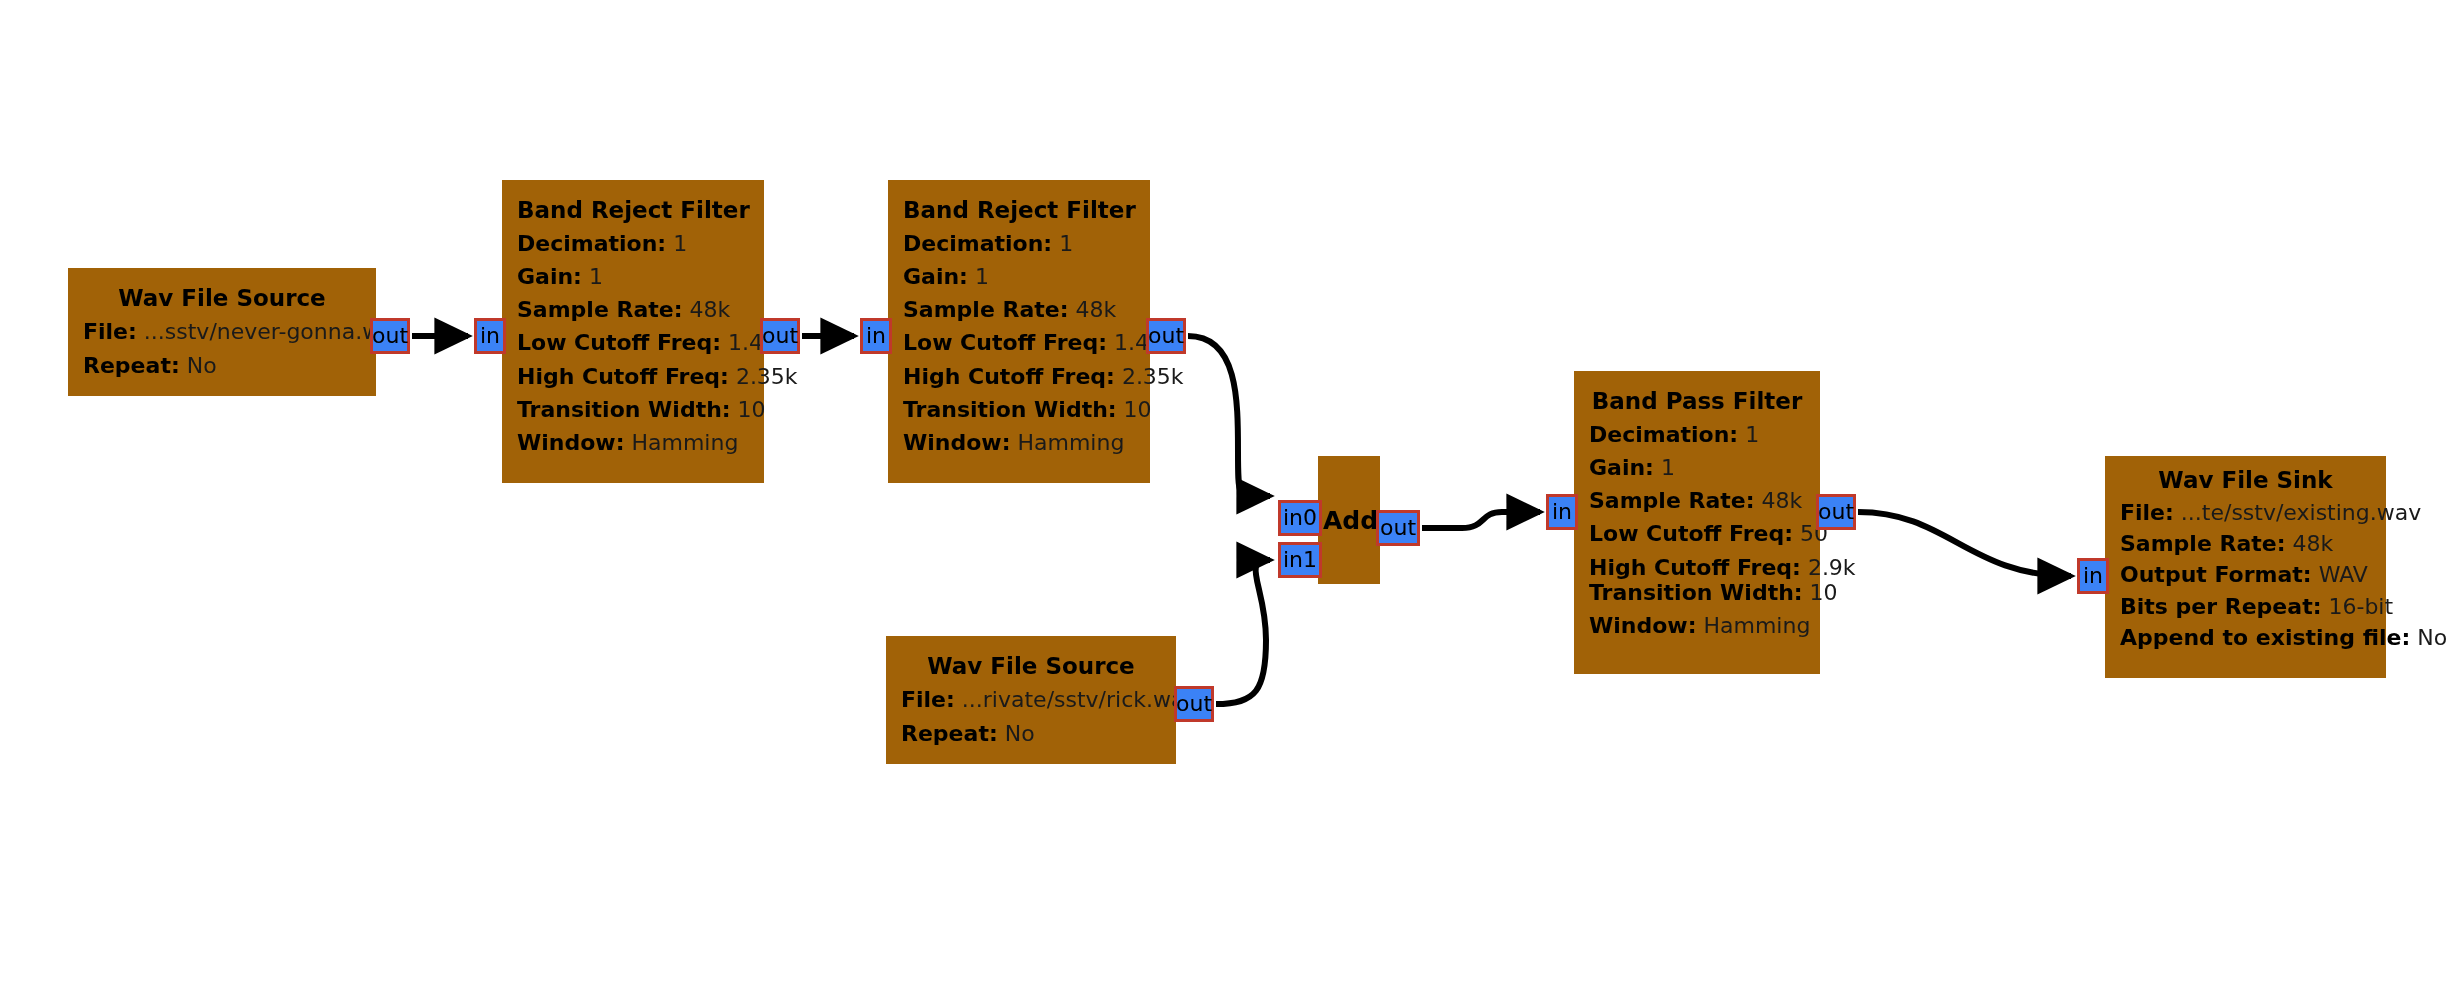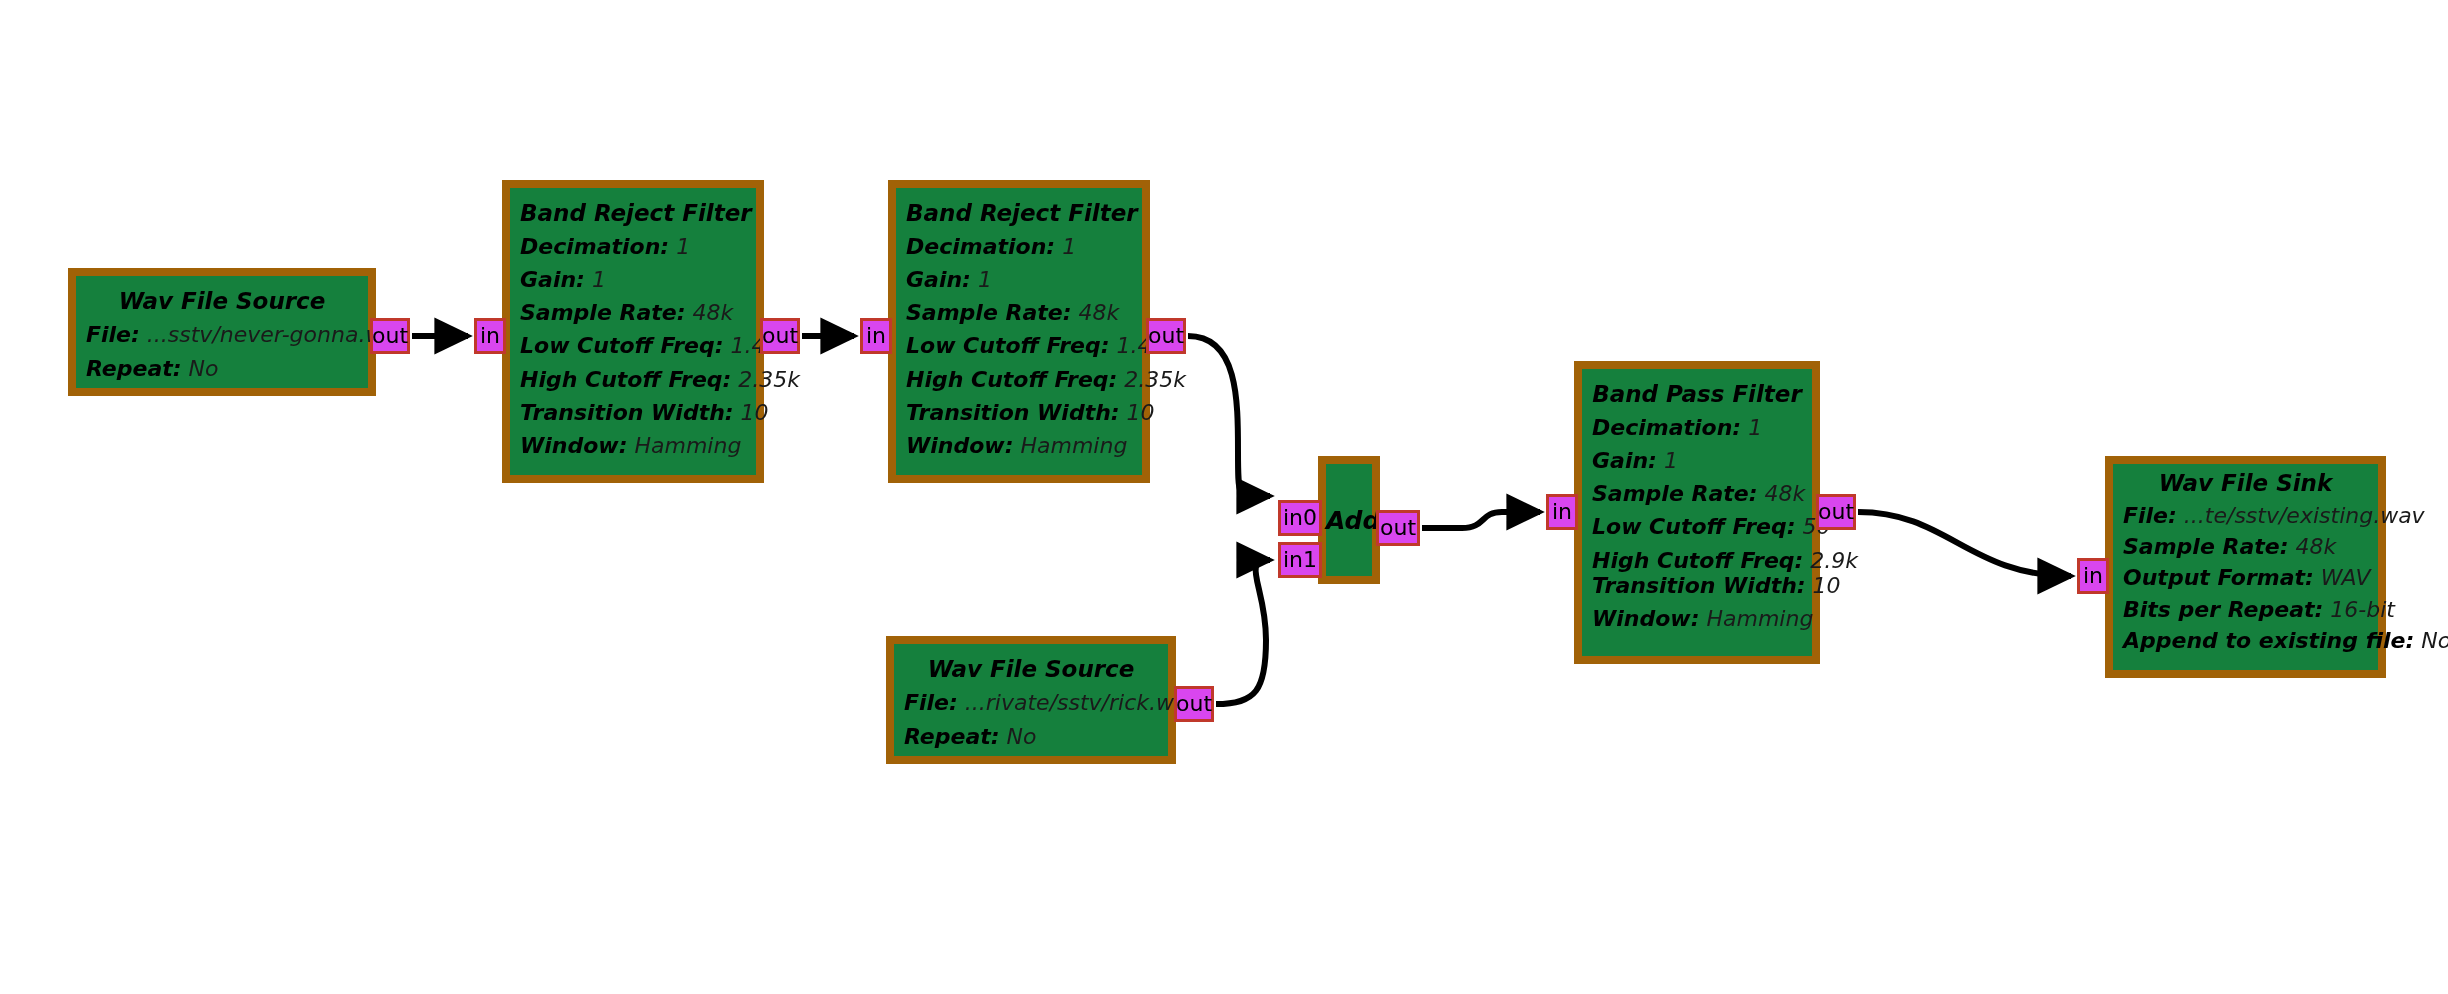--- a/index.html
+++ b/index.html
@@ -23,24 +23,23 @@
     top: 0;
     width: 2448px;
     height: 994px;
     pointer-events: none;
   }
 
   
   .block {
     position: absolute;
     box-sizing: border-box;
-    background: #15803d;
-    border: 8px solid #a16207;
+    background: #a16207;
+    border: 5px solid #a16207;
     z-index: 3;
-    font-style: italic;
   }
   .block-title {
     text-align: center;
     font-weight: bold;
     font-size: 23px;
     color: #000000;
     line-height: 1.0;
     white-space: nowrap;
   }
   .param {
@@ -64,21 +63,21 @@
     align-items: center;
   }
   .block.compact .block-title {
     font-size: 25px;
   }
 
   
   .port {
     position: absolute;
     box-sizing: border-box;
-    background: #d946ef;
+    background: #3b82f6;
     border: 3px solid #c0392b;
     color: #000000;
     font-size: 22px;
     line-height: 1;
     display: flex;
     align-items: center;
     justify-content: center;
     z-index: 5;
   }
 </style>
@@ -157,21 +156,21 @@
       </div>
       <div class="port" style="left: 1174px; top: 686px; width: 40px; height: 36px;">out</div>
       <div class="block compact" style="left: 1318px; top: 456px; width: 62px; height: 128px;">
         <div style="padding: 0px; height: 100%; box-sizing: border-box; display: flex; align-items: center; justify-content: center;">
           <div class="block-title">Add</div>
         </div>
       </div>
       <div class="port" style="left: 1278px; top: 500px; width: 44px; height: 36px;">in0</div>
       <div class="port" style="left: 1278px; top: 542px; width: 44px; height: 36px;">in1</div>
       <div class="port" style="left: 1376px; top: 510px; width: 44px; height: 36px;">out</div>
-      <div class="block" style="left: 1574px; top: 361px; width: 246px; height: 303px;">
+      <div class="block" style="left: 1574px; top: 371px; width: 246px; height: 303px;">
         <div style="padding: 14px 10px 0px; height: 100%; box-sizing: border-box;">
           <div class="block-title">Band Pass Filter</div>
           <div style="margin-top: 10.5857px;">
             <div class="param" style="margin-bottom: 11.2857px;"><span class="k">Decimation:</span><span class="v"> 1</span></div>
             <div class="param" style="margin-bottom: 11.2857px;"><span class="k">Gain:</span><span class="v"> 1</span></div>
             <div class="param" style="margin-bottom: 11.2857px;"><span class="k">Sample Rate:</span><span class="v"> 48k</span></div>
             <div class="param" style="margin-bottom: 11.2857px;"><span class="k">Low Cutoff Freq:</span><span class="v"> 50</span></div>
             <div class="param" style="margin-bottom: 3px;"><span class="k">High Cutoff Freq:</span><span class="v"> 2.9k</span></div>
             <div class="param" style="margin-bottom: 11.2857px;"><span class="k">Transition Width:</span><span class="v"> 10</span></div>
             <div class="param" style="margin-bottom: 11.2857px;"><span class="k">Window:</span><span class="v"> Hamming</span></div>

